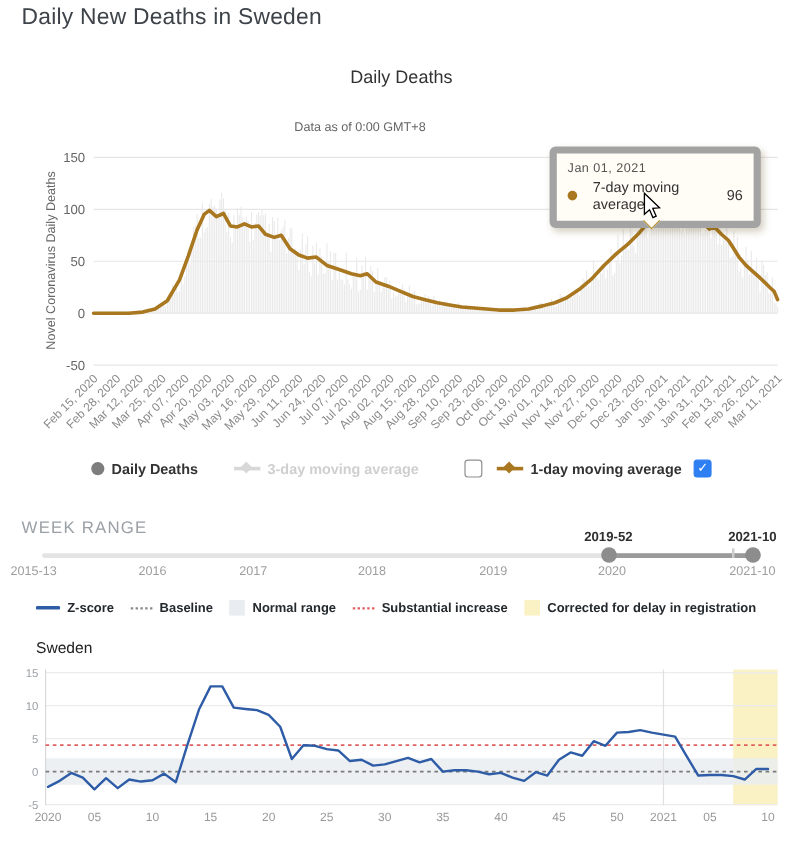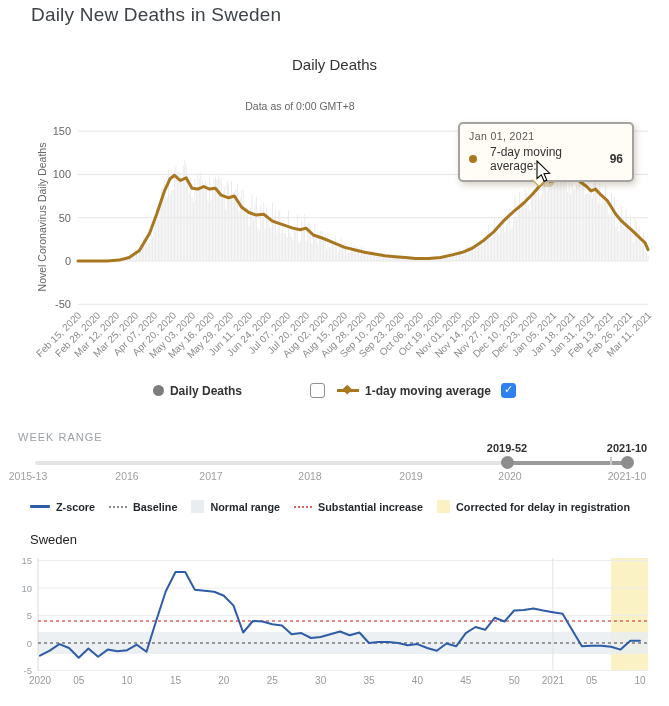--- a/index.html
+++ b/index.html
@@ -1,48 +1,48 @@
 <!DOCTYPE html>
 <html><head>
 <meta charset="utf-8">
 <style>
   html,body{margin:0;padding:0;background:#fff;}
   body{font-family:"Liberation Sans","DejaVu Sans",sans-serif;color:#333;}
   #stage{position:relative;width:669px;height:706px;background:#fff;overflow:hidden;}
   .abs{position:absolute;}
   
-  .page-title{left:31px;top:4px;font-size:19px;color:#3d4349;letter-spacing:.2px;}
+  .page-title{left:18px;top:4px;font-size:19px;color:#3d4349;letter-spacing:.2px;}
   
   .chart-title{left:0;top:56px;width:669px;text-align:center;font-size:15px;color:#333;}
   .chart-sub1{left:0;top:87px;width:669px;text-align:center;font-size:10.5px;color:#666;}
   .chart-sub2{left:0;top:100px;width:600px;text-align:center;font-size:10.5px;color:#666;}
   
   .top-legend{left:0;top:383px;width:669px;display:flex;justify-content:center;align-items:center;gap:0;}
   .tl-item{display:flex;align-items:center;gap:6px;cursor:pointer;}
   .tl-label{font-size:12px;font-weight:bold;color:#333;}
   .tl-item.disabled .tl-label{color:#cfcfcf;}
   .mk-circle{width:11px;height:11px;border-radius:50%;background:#7d7d7d;}
   .mk-line{width:22px;height:2.5px;background:#a8771f;position:relative;}
   .mk-line::after{content:"";position:absolute;left:7px;top:-3.2px;width:6.5px;height:6.5px;background:inherit;transform:rotate(45deg);}
   .mk-line.gray{background:#d8d8d8;}
   .cb{width:13px;height:13px;border:1.5px solid #8f8f8f;border-radius:3px;background:#fff;box-sizing:content-box;}
   .cb.checked{background:#2d7ff2;border-color:#2d7ff2;position:relative;}
   .cb.checked::after{content:"\2713";position:absolute;left:2px;top:-1px;color:#fff;font-size:11px;font-weight:bold;}
   .sp{display:inline-block;}
   
-  .tooltip{left:458px;top:122px;width:176px;background:#fffdf6;border:2px solid #a3a3a3;border-radius:5px;
+  .tooltip{left:458px;top:122px;width:176px;background:#fffdf6;border:6px solid #a3a3a3;border-radius:5px;
            box-shadow:2px 3px 6px rgba(90,70,20,.25);padding:6px 9px 7px;z-index:5;box-sizing:border-box;}
   .tt-date{font-size:10.5px;color:#555;letter-spacing:.4px;margin-bottom:3px;}
   .tt-row{display:flex;align-items:center;gap:13px;font-size:12px;color:#333;justify-content:flex-end;}
   .tt-bullet{width:8px;height:8px;border-radius:50%;background:#a8771f;flex:0 0 auto;}
-  .tt-value{font-weight:bold;margin-left:3px;}
+  .tt-value{font-weight:normal;margin-left:3px;}
   .tt-caret{position:absolute;left:74px;bottom:-5px;width:9px;height:9px;background:#fffdf6;
             border-right:1px solid #b8922f;border-bottom:1px solid #b8922f;transform:rotate(45deg);}
   
-  .wr-label{left:18px;top:431px;font-size:11px;color:#9aa0a6;letter-spacing:1px;}
+  .wr-label{left:18px;top:431px;font-size:14px;color:#9aa0a6;letter-spacing:1px;}
   .wr-handle-label{top:442px;width:80px;text-align:center;font-size:11px;font-weight:bold;color:#2f2f2f;}
   .wr-track{left:35px;top:461px;width:599px;height:3.5px;background:#e4e4e4;border-radius:2px;}
   .wr-active{left:507px;top:460.5px;width:120px;height:4.5px;background:#9a9a9a;border-radius:2px;}
   .wr-tick{left:610px;top:457px;width:1.5px;height:8px;background:#cccccc;}
   .wr-handle{top:456px;width:13px;height:13px;border-radius:50%;background:#8d8d8d;cursor:pointer;}
   .wr-axis-label{top:470px;width:70px;text-align:center;font-size:10.5px;color:#9e9e9e;}
   
   .z-legend{left:30px;top:500px;display:flex;align-items:center;gap:14px;}
   .zl-item{display:flex;align-items:center;gap:6px;}
   .zl-label{font-size:10.8px;font-weight:bold;color:#24292e;}
@@ -493,20 +493,24 @@
   <svg class="abs" style="left:534px;top:160px;z-index:6;" width="20" height="24">
     <path d="M3 1 L3 18.5 L7.3 14.8 L10.1 21.3 L12.8 20.1 L10 13.7 L15.6 13.2 Z" fill="#fff" stroke="#000" stroke-width="1.1"></path>
   </svg>
 
   <div class="abs top-legend">
     <div class="tl-item">
       <span class="mk-circle"></span>
       <span class="tl-label">Daily Deaths</span>
     </div>
     <span class="sp" style="width:30px;"></span>
+    <div class="tl-item disabled">
+      <span class="mk-line gray"></span>
+      <span class="tl-label">3-day moving average</span>
+    </div>
     <span class="sp" style="width:38px;"></span>
     <div class="cb"></div>
     <span class="sp" style="width:12px;"></span>
     <div class="tl-item">
       <span class="mk-line"></span>
       <span class="tl-label">1-day moving average</span>
     </div>
     <span class="sp" style="width:10px;"></span>
     <div class="cb checked"></div>
   </div>

